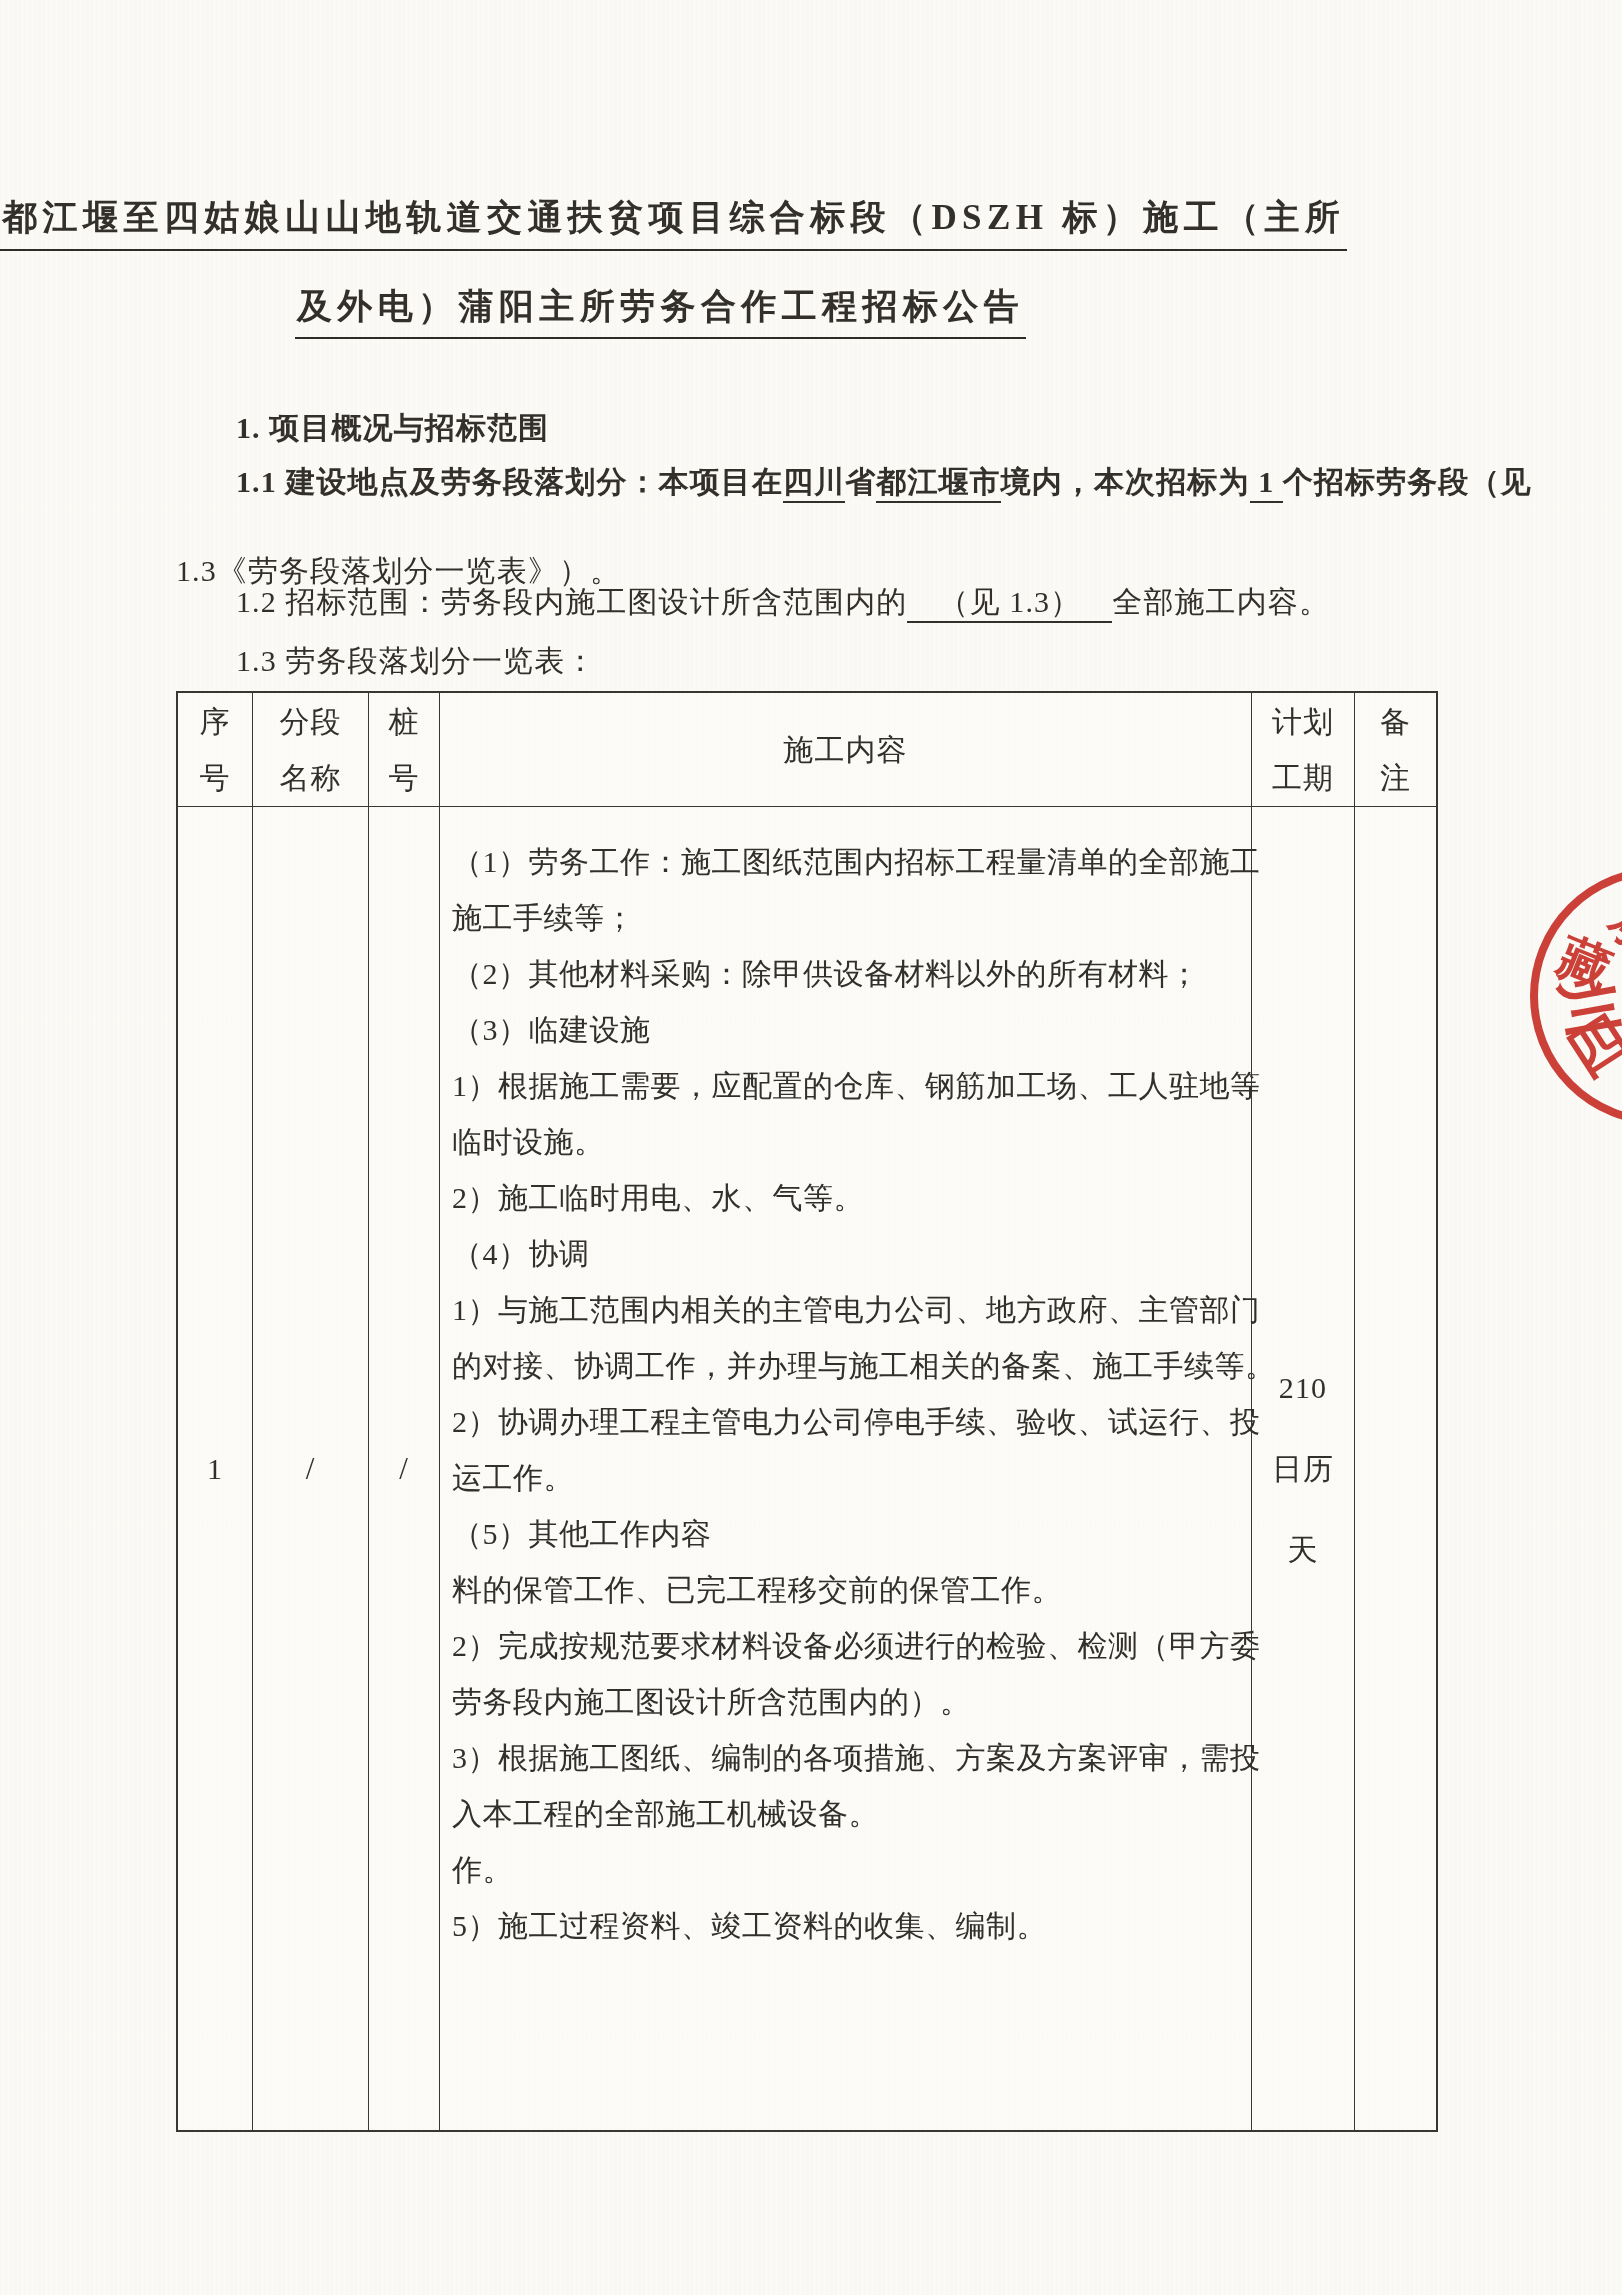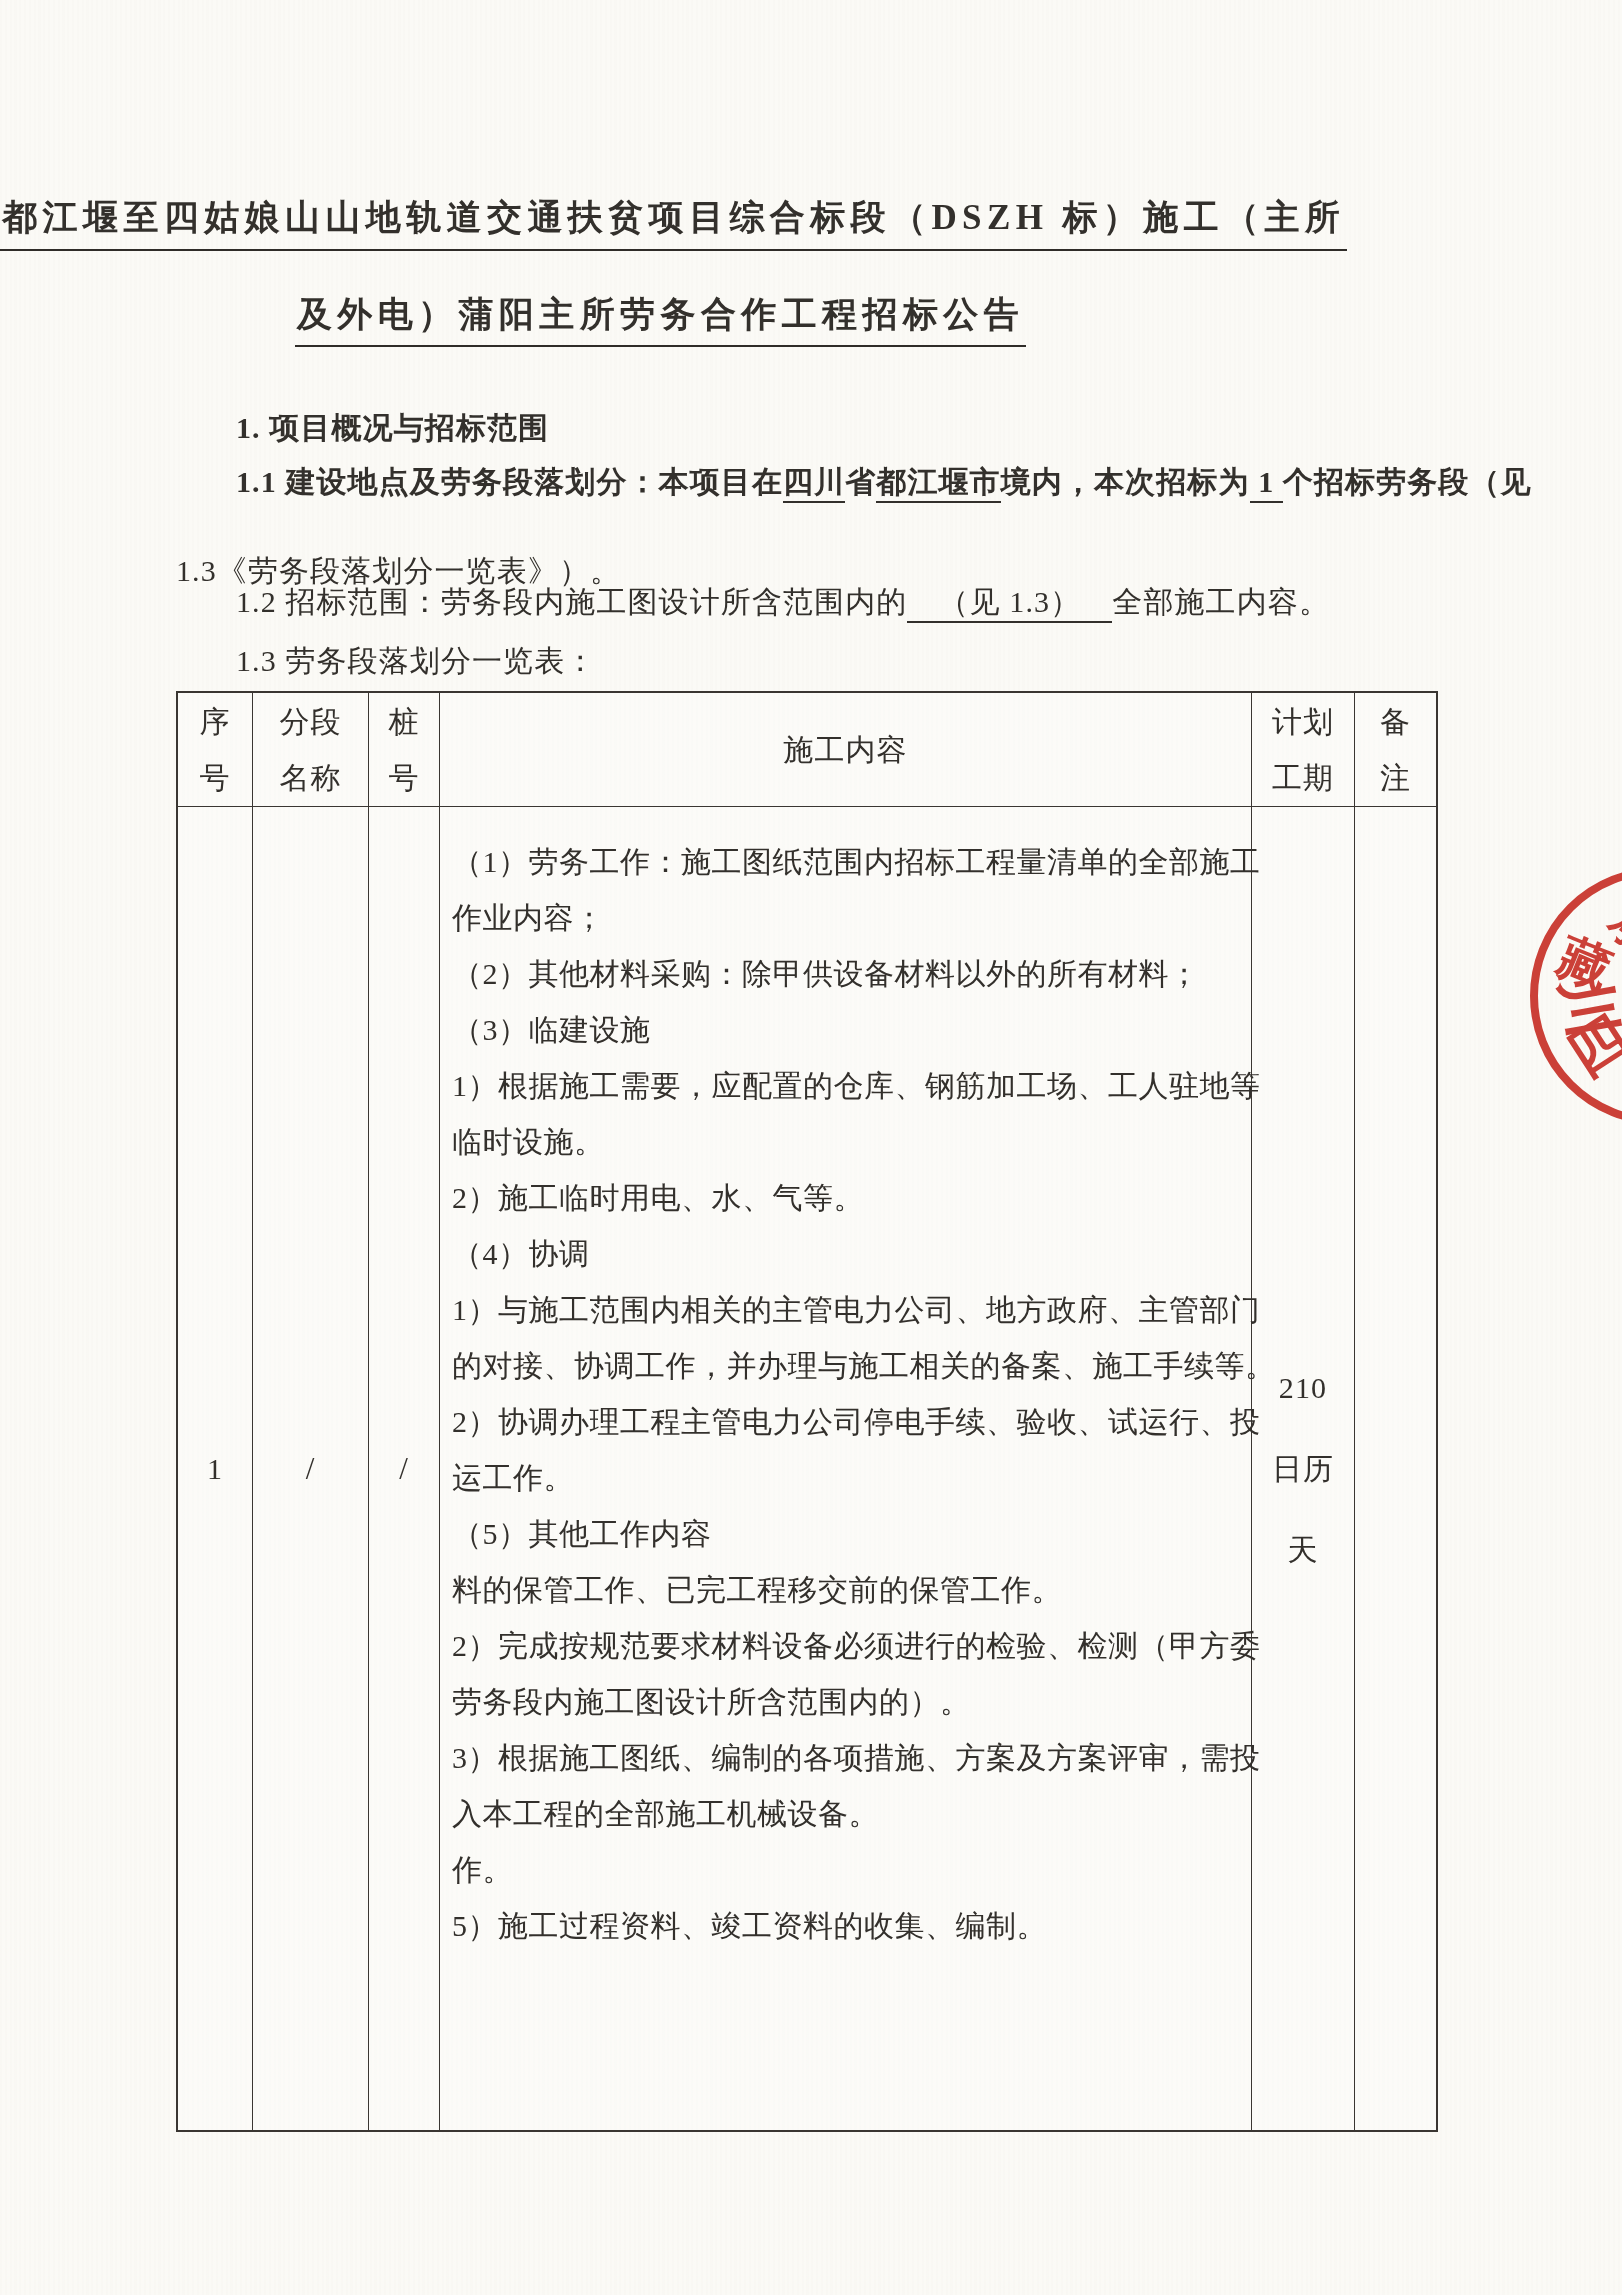--- a/index.html
+++ b/index.html
@@ -9,21 +9,21 @@
       repeating-linear-gradient(90deg, rgba(125,115,100,0.015) 0 2.2px, rgba(0,0,0,0) 2.2px 4.8px),
       #fbfaf6;
     font-family:"Liberation Serif","DejaVu Serif",serif;
     color:#33302c;
   }
   .abs{position:absolute;}
   
   .title-wrap{left:0;top:194px;width:1321px;text-align:center;}
   .title-line{display:inline-block;font-size:35px;font-weight:bold;letter-spacing:5.4px;
     border-bottom:2.7px solid #2f2c28;padding:0 2.2px 7.5px 2.2px;white-space:nowrap;}
-  .title-line2{margin-top:40px;}
+  .title-line2{margin-top:32px;}
   
   .para{font-size:30px;white-space:nowrap;letter-spacing:1.1px;}
   .u{border-bottom:2.2px solid currentColor;padding-bottom:2.7px;}
   .heading{left:236px;top:408px;font-weight:bold;}
   .p11a{left:236px;top:462px;font-weight:bold;}
   .p11b{left:176px;top:551px;font-weight:normal;}
   .p12{left:236px;top:582px;}
   .p13{left:236px;top:641px;}
   
   .tbl{left:176px;top:691px;width:1258px;border:2.7px solid #3a3632;
@@ -96,21 +96,21 @@
   <div class="cell last-col">
     <div class="hline">备</div>
     <div class="hline">注</div>
   </div>
 
   <div class="cell last-row">1</div>
   <div class="cell last-row slash">/</div>
   <div class="cell last-row slash">/</div>
   <div class="cell last-row content-cell">
       <div class="content-line">（1）劳务工作：施工图纸范围内招标工程量清单的全部施工</div>
-      <div class="content-line">作业内容；</div>
+      <div class="content-line">施工手续等；</div>
       <div class="content-line">（2）其他材料采购：除甲供设备材料以外的所有材料；</div>
       <div class="content-line">（3）临建设施</div>
       <div class="content-line">1）根据施工需要，应配置的仓库、钢筋加工场、工人驻地等</div>
       <div class="content-line">临时设施。</div>
       <div class="content-line">2）施工临时用电、水、气等。</div>
       <div class="content-line">（4）协调</div>
       <div class="content-line">1）与施工范围内相关的主管电力公司、地方政府、主管部门</div>
       <div class="content-line">的对接、协调工作，并办理与施工相关的备案、施工手续等。</div>
       <div class="content-line">2）协调办理工程主管电力公司停电手续、验收、试运行、投</div>
       <div class="content-line">运工作。</div>

